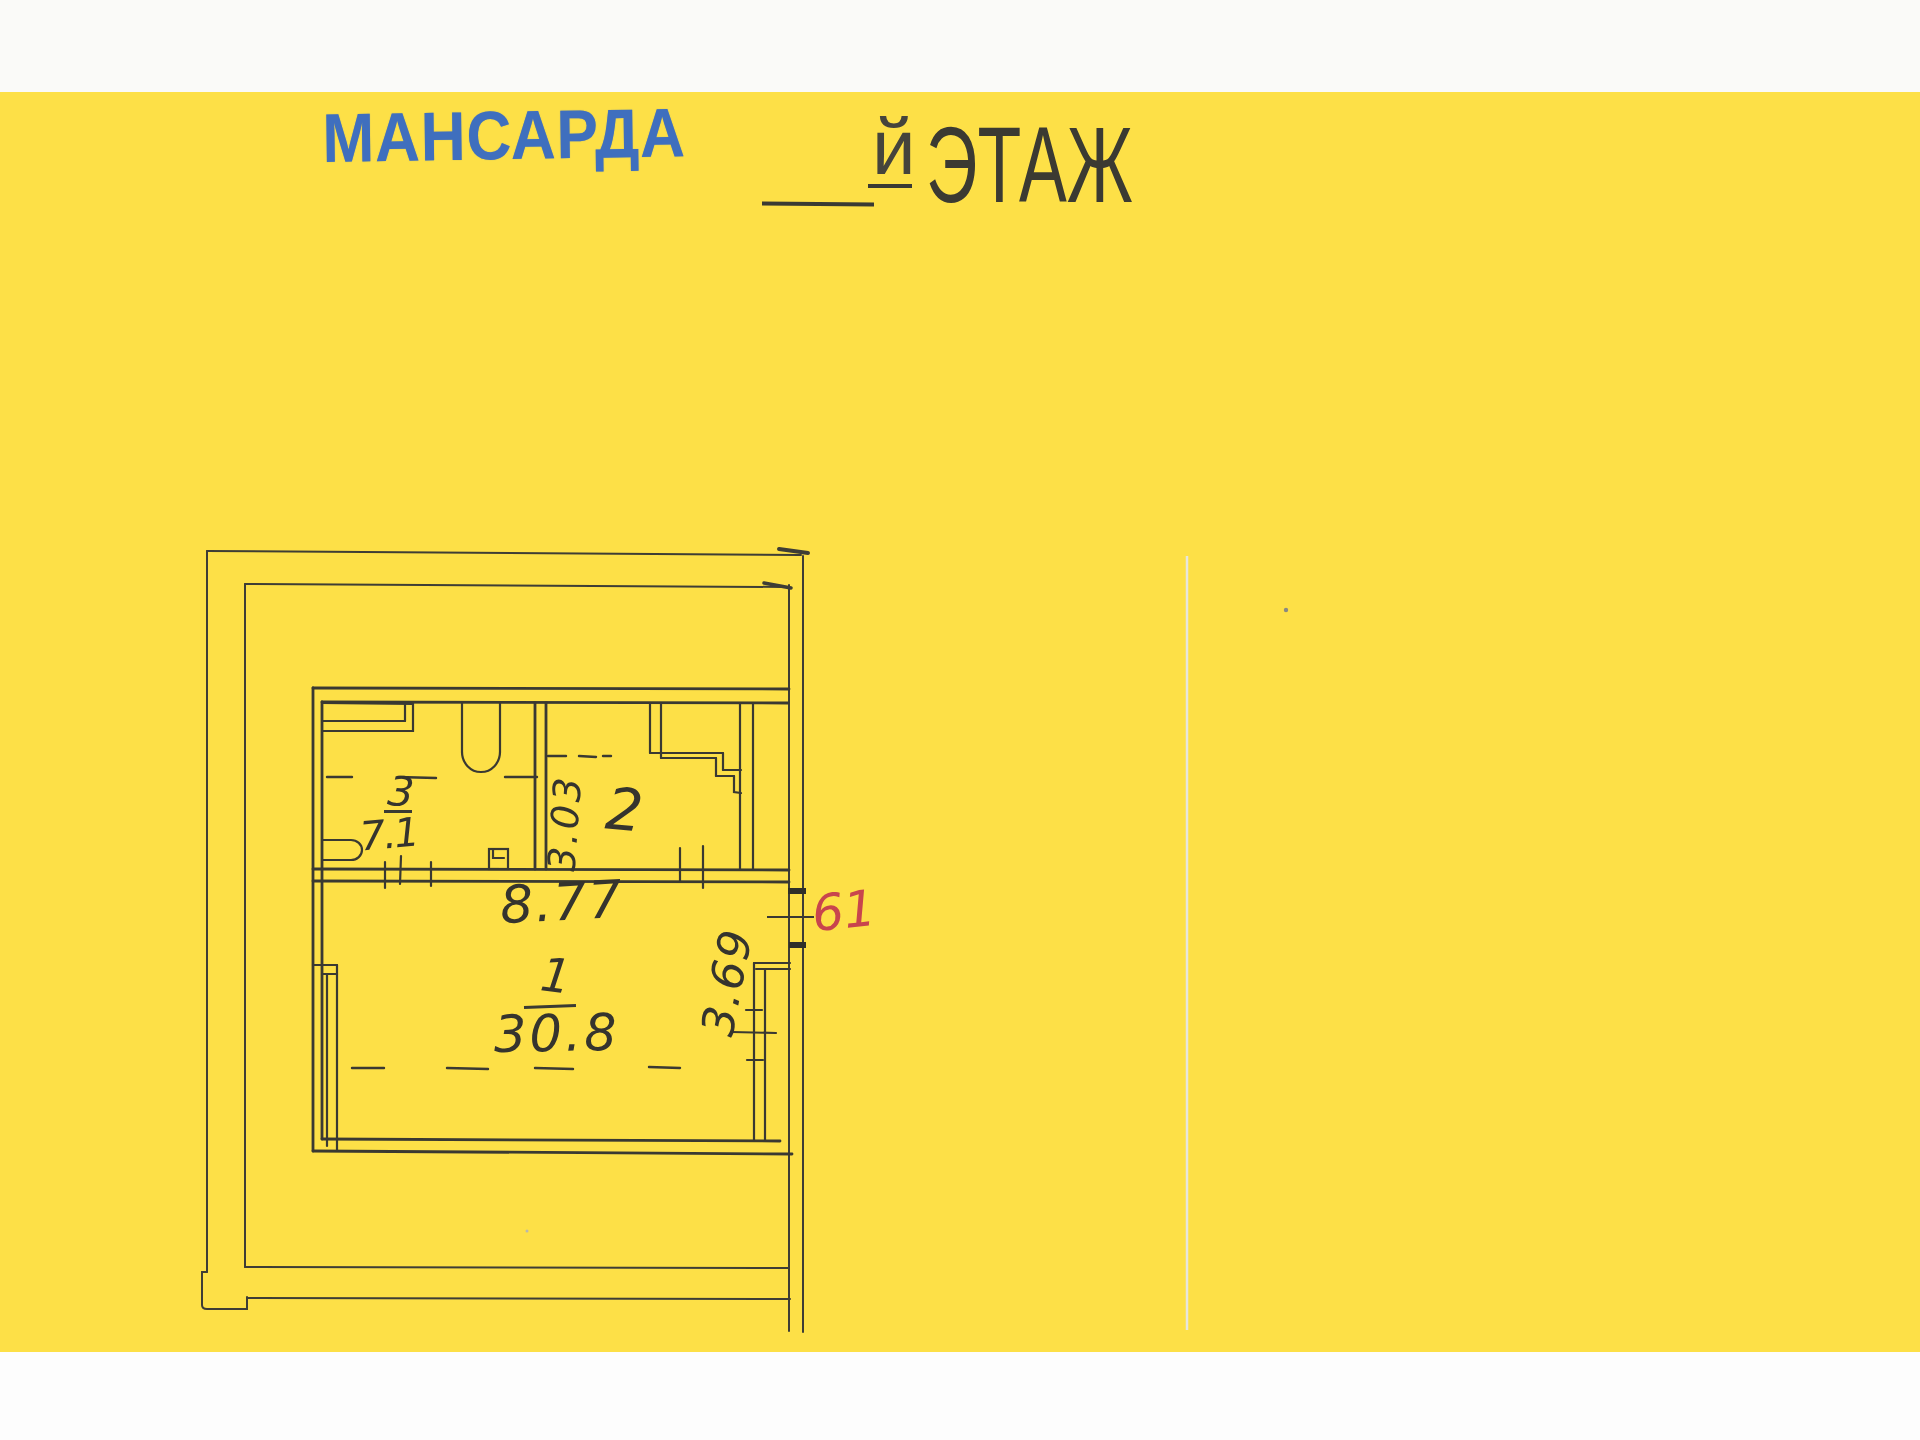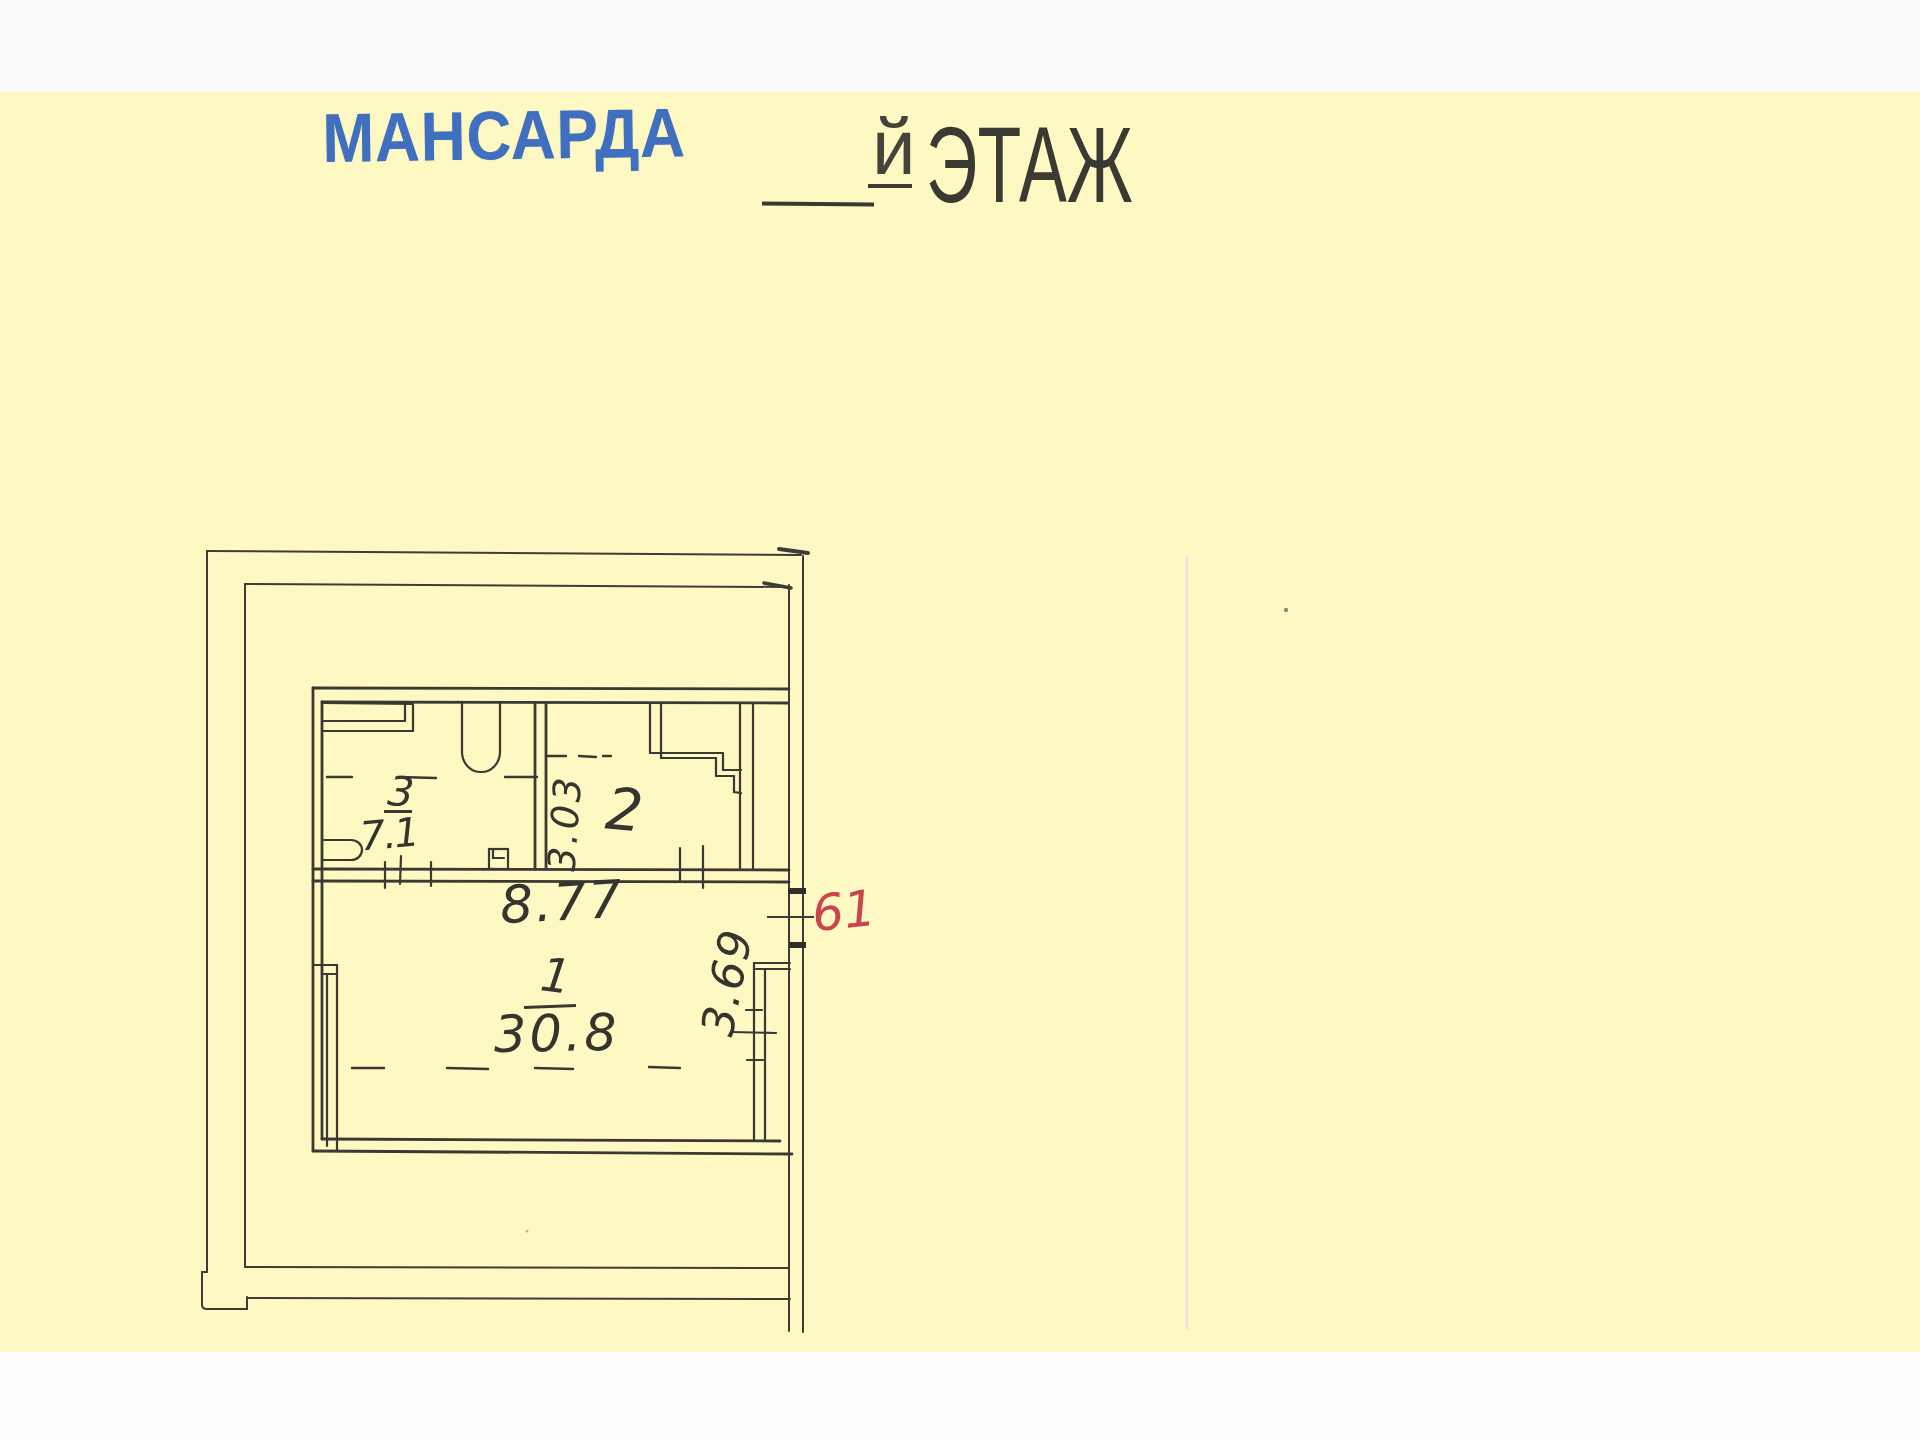--- a/index.html
+++ b/index.html
@@ -1,18 +1,18 @@
 <!DOCTYPE html>
 <html><head>
 <meta charset="utf-8">
 <style>
   html,body{margin:0;padding:0;background:#ffffff;}
   #page{
     position:relative;width:1920px;height:1440px;overflow:hidden;
-    background:#fef9c3;
+    background:#fde047;
     font-family:"Liberation Sans", sans-serif;
   }
   .band{position:absolute;left:0;width:1920px;}
   #band-top{top:0;height:92px;background:#fafaf8;}
   #band-bottom{top:1352px;height:88px;background:#fdfdfd;}
   #plan-svg{position:absolute;left:0;top:0;width:1920px;height:1440px;}
   .abs{position:absolute;white-space:nowrap;line-height:1;}
   .hw{font-family:"DejaVu Sans", sans-serif;font-style:italic;color:#35342e;}
   .hline{position:absolute;background:#3a3a33;}
   #stamp{

